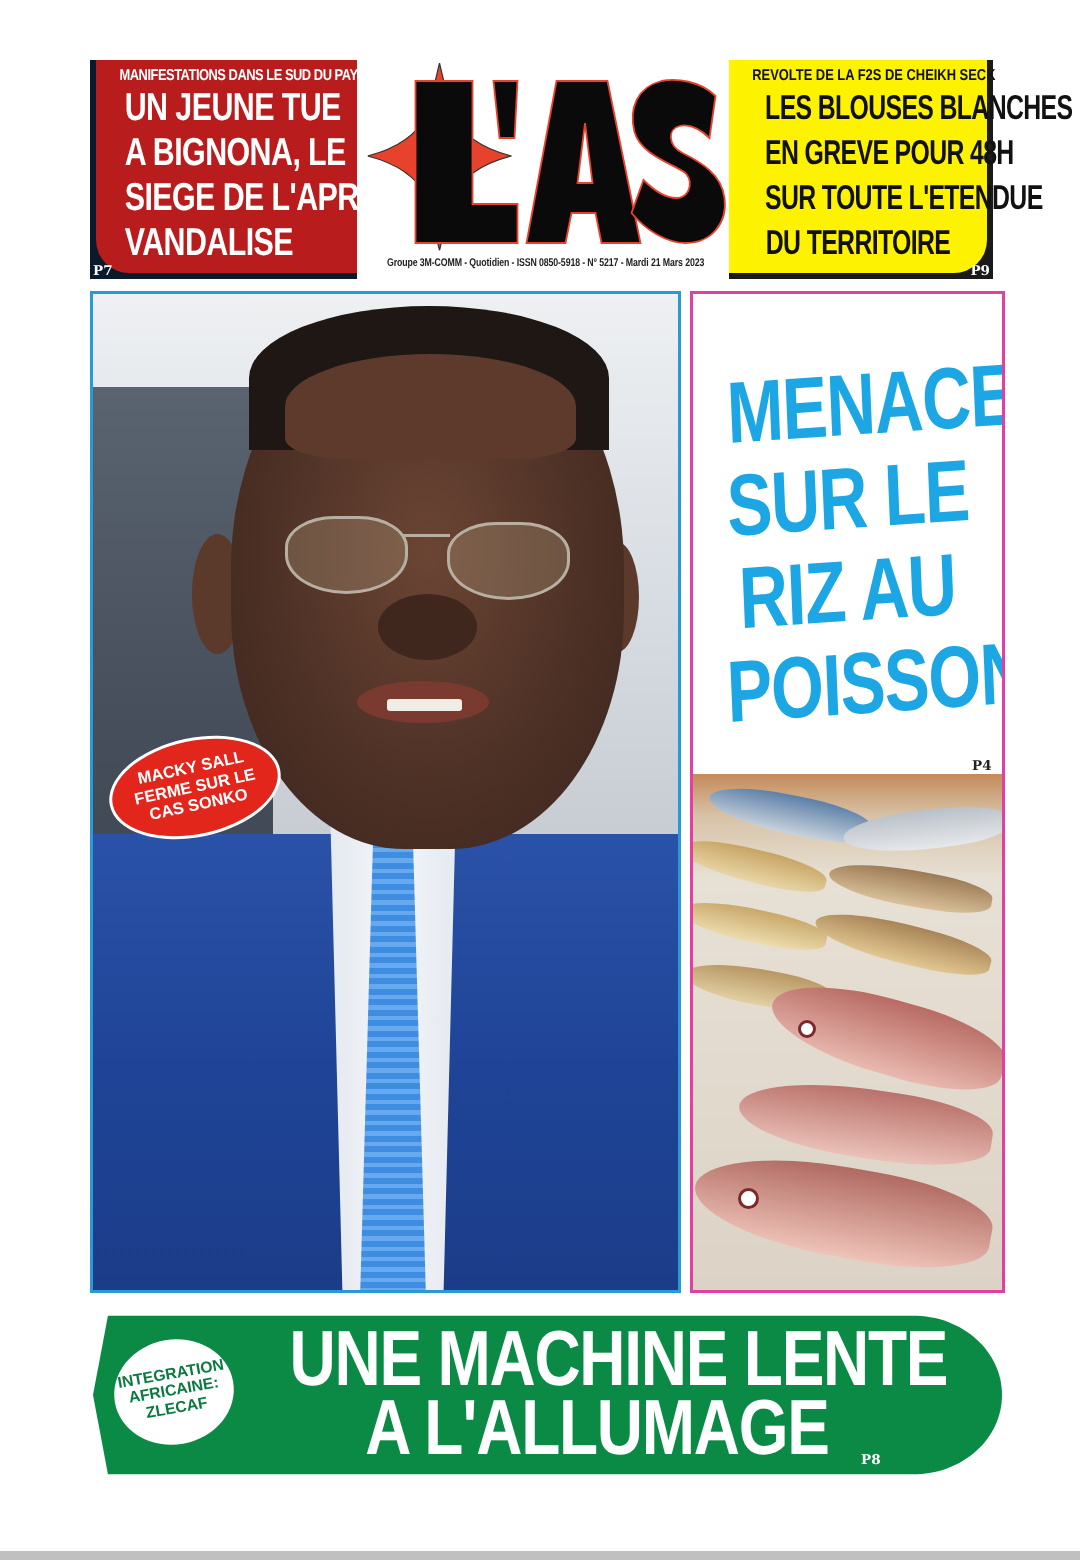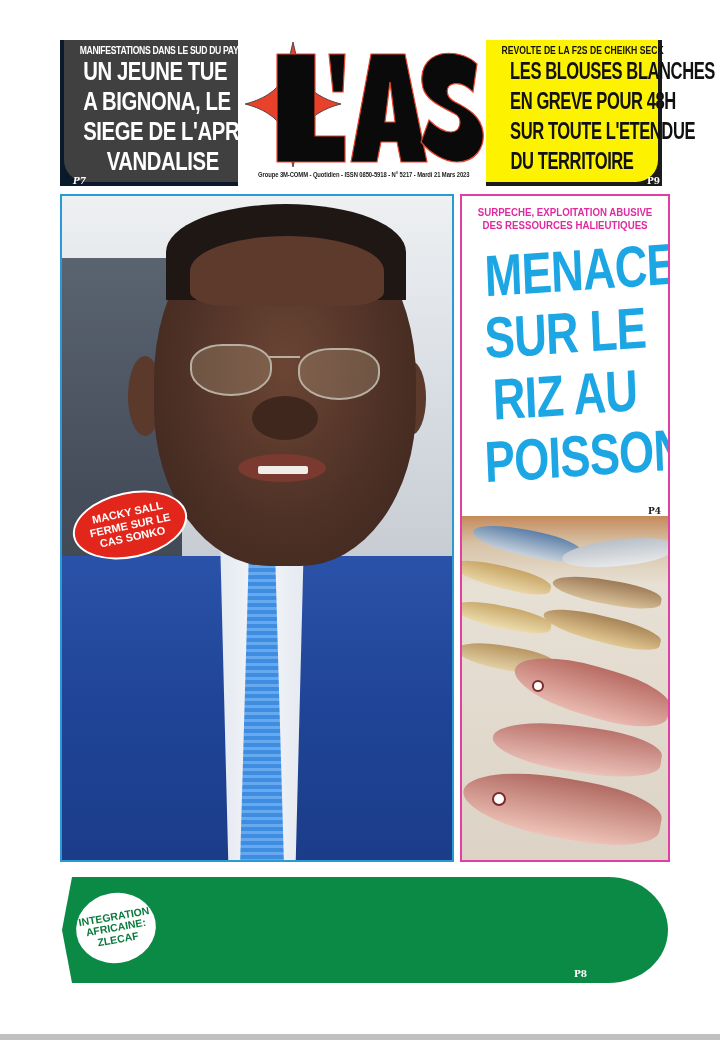--- a/index.html
+++ b/index.html
@@ -10,22 +10,22 @@
   .cond { font-family: "Liberation Sans Narrow", "Liberation Sans", sans-serif; font-weight:bold; }
   .abs { position:absolute; }
 
   
   #teaser-left {
     left:60px; top:40px; width:178px; height:146px;
     background:#0b1a2a; border-radius:0 0 0 0;
   }
   #teaser-left .inner {
     position:absolute; left:4px; top:0; right:0; bottom:4px;
-    background:#404040; border-radius:0 0 0 22px;
-    text-align:right; color:#fff;
+    background:#b91c1c; border-radius:0 0 0 22px;
+    text-align:left; color:#fff;
   }
   #teaser-left .kicker { font-size:10.5px; font-weight:bold; letter-spacing:-0.4px; padding-top:4px; transform:scaleX(0.82); transform-origin:center; white-space:nowrap; }
   #teaser-left .head { font-size:26px; line-height:29px; font-weight:bold; letter-spacing:-0.5px; transform:scaleX(0.78); white-space:nowrap; margin-top:1px;}
   .page-ref { position:absolute; font-family:"DejaVu Serif", serif; font-weight:bold; font-size:9px; color:#fff; }
 
   
   #logo { left:245px; top:42px; width:240px; height:125px; }
   #logo svg { position:absolute; left:0; top:0; }
   #logo-sub { left:258px; top:170px; width:224px; font-size:7.5px; color:#222; text-align:center; white-space:nowrap; transform:scaleX(0.78); transform-origin:left center; font-weight:bold; letter-spacing:-0.1px; }
 
@@ -106,21 +106,21 @@
 <body>
 
 <div id="teaser-left" class="abs">
   <div class="inner">
     <div class="kicker cond">MANIFESTATIONS DANS LE SUD DU PAYS</div>
     <div class="head cond">UN JEUNE TUE</div>
     <div class="head cond">A BIGNONA, LE</div>
     <div class="head cond">SIEGE DE L'APR</div>
     <div class="head cond">VANDALISE</div>
   </div>
-  <span class="page-ref" style="left:13px; bottom:0px;font-style:italic;">P7</span>
+  <span class="page-ref" style="left:2px; bottom:0px;">P7</span>
 </div>
 
 <div id="logo" class="abs">
   <svg width="240" height="125" viewBox="0 0 240 125">
     <path d="M48 0 L56 34 C64 50 80 58 96 62 C80 66 64 74 56 90 L48 125 L40 90 C32 74 16 66 0 62 C16 58 32 50 40 34 Z" fill="#e8422c" stroke="#333" stroke-width="0.8"></path>
     <path d="M32 12 L70 12 L70 94 L100 94 L100 120 L32 120 Z" fill="#0a0a0a" stroke="#e8422c" stroke-width="1.2"></path>
     <path d="M84 12 L100 12 L98 50 L88 50 Z" fill="#0a0a0a" stroke="#e8422c" stroke-width="1.2"></path>
     <path d="M126 12 L160 12 L182 120 L156 120 L152 100 L136 100 L132 120 L106 120 Z M140 80 L150 80 L145 40 Z" fill="#0a0a0a" stroke="#e8422c" stroke-width="1.2" fill-rule="evenodd"></path>
     <path d="M232 22 C222 12 206 10 196 12 C180 16 174 30 178 46 C182 60 200 66 210 72 C218 76 216 90 206 90 C198 90 190 84 184 78 L176 100 C186 112 200 120 212 120 C230 120 240 106 238 90 C236 74 222 66 210 60 C200 55 200 44 208 42 C216 40 224 46 228 50 Z" fill="#0a0a0a" stroke="#e8422c" stroke-width="1.2"></path>
   </svg>
@@ -158,24 +158,20 @@
   </div>
   <div id="badge-red" class="cond">
     <span>MACKY SALL</span>
     <span>FERME SUR LE</span>
     <span>CAS SONKO</span>
   </div>
   <span id="main-page-ref" class="page-ref">P6</span>
 </div>
 
 <div id="side-story" class="abs">
-  <div id="side-kicker" class="cond">
-    <span class="ln">SURPECHE, EXPLOITATION ABUSIVE</span>
-    <span class="ln">DES RESSOURCES HALIEUTIQUES</span>
-  </div>
   <div id="side-head" class="cond">
     <span class="ln">MENACE</span>
     <span class="ln">SUR LE</span>
     <span class="ln">RIZ AU</span>
     <span class="ln">POISSON</span>
   </div>
   <span id="side-page-ref" class="page-ref abs" style="color:#222">P4</span>
   <div id="fish-photo">
     <div class="fish" style="left:10px;top:14px;width:110px;height:26px;background:linear-gradient(180deg,#5c7fa8,#c9d3dc);transform:rotate(12deg);"></div>
     <div class="fish" style="left:100px;top:24px;width:110px;height:26px;background:linear-gradient(180deg,#b9c0c8,#e6e8ea);transform:rotate(-6deg);"></div>
@@ -194,16 +190,20 @@
 
 <div id="bottom-banner" class="abs">
   <svg width="606" height="106" viewBox="0 0 606 106">
     <path d="M10 0 L546 0 C580 0 606 24 606 53 C606 82 580 106 546 106 L10 106 L0 53 Z" fill="#0b8a46"></path>
   </svg>
   <div id="bottom-badge" class="cond">
     <span>INTEGRATION</span>
     <span>AFRICAINE:</span>
     <span>ZLECAF</span>
   </div>
+  <div id="bottom-head" class="cond">
+    <span class="ln">UNE MACHINE LENTE</span>
+    <span class="ln">A L'ALLUMAGE</span>
+  </div>
   <span id="bottom-page-ref" class="page-ref abs">P8</span>
 </div>
 
 <div id="footer-bar" class="abs"></div>
 
 </body></html>

